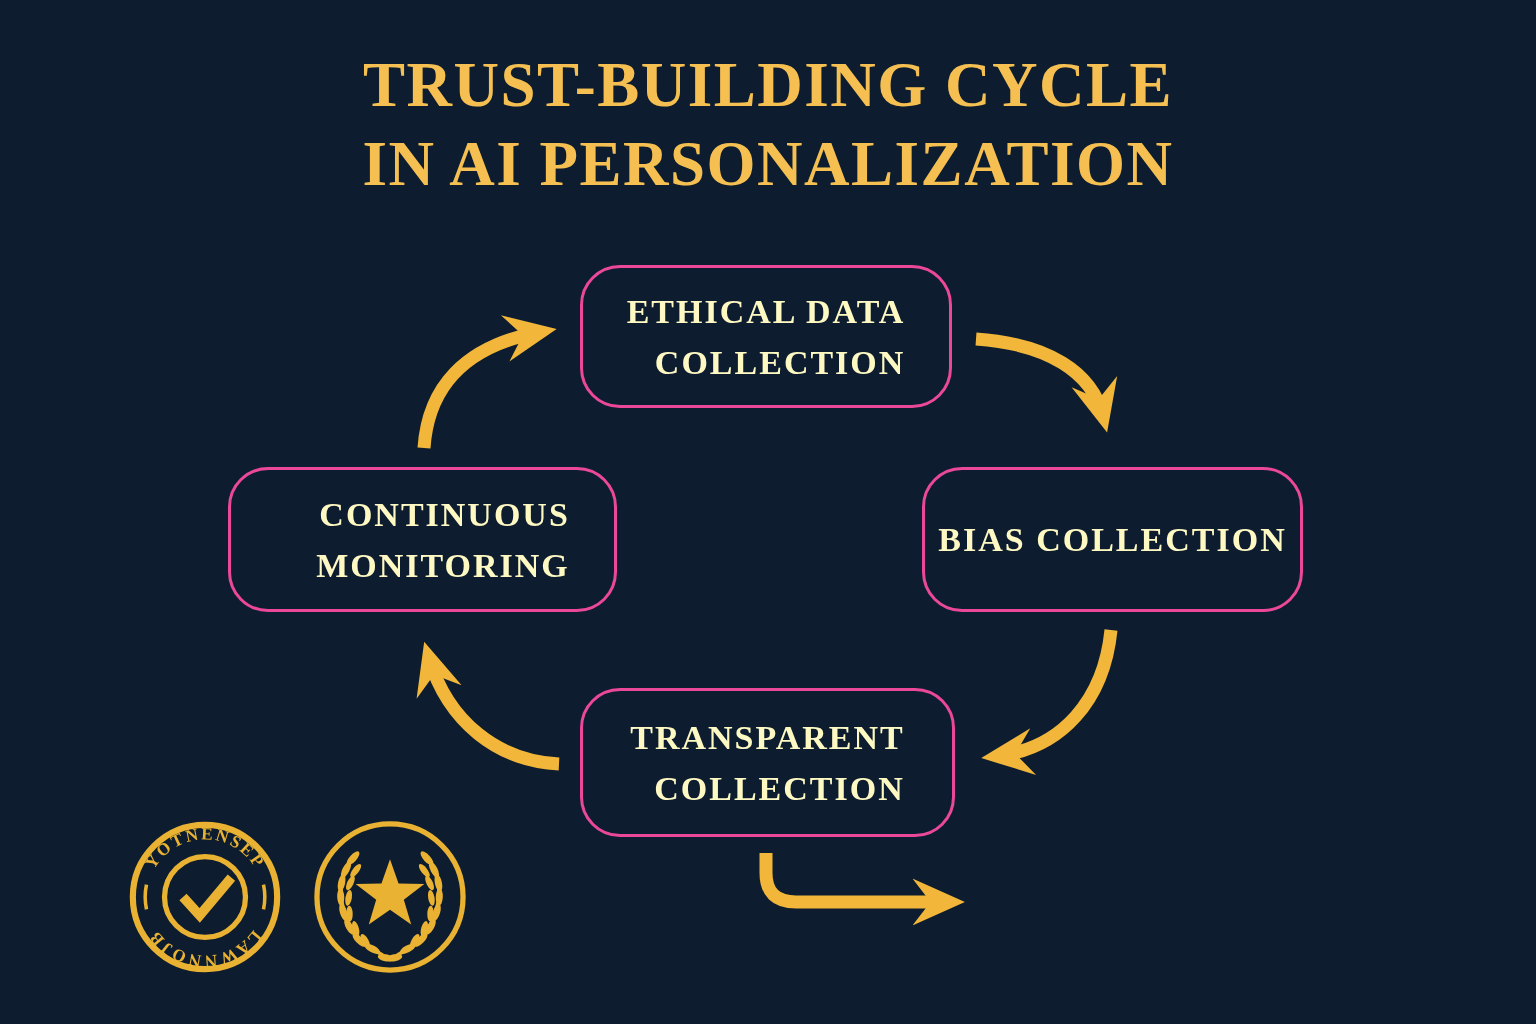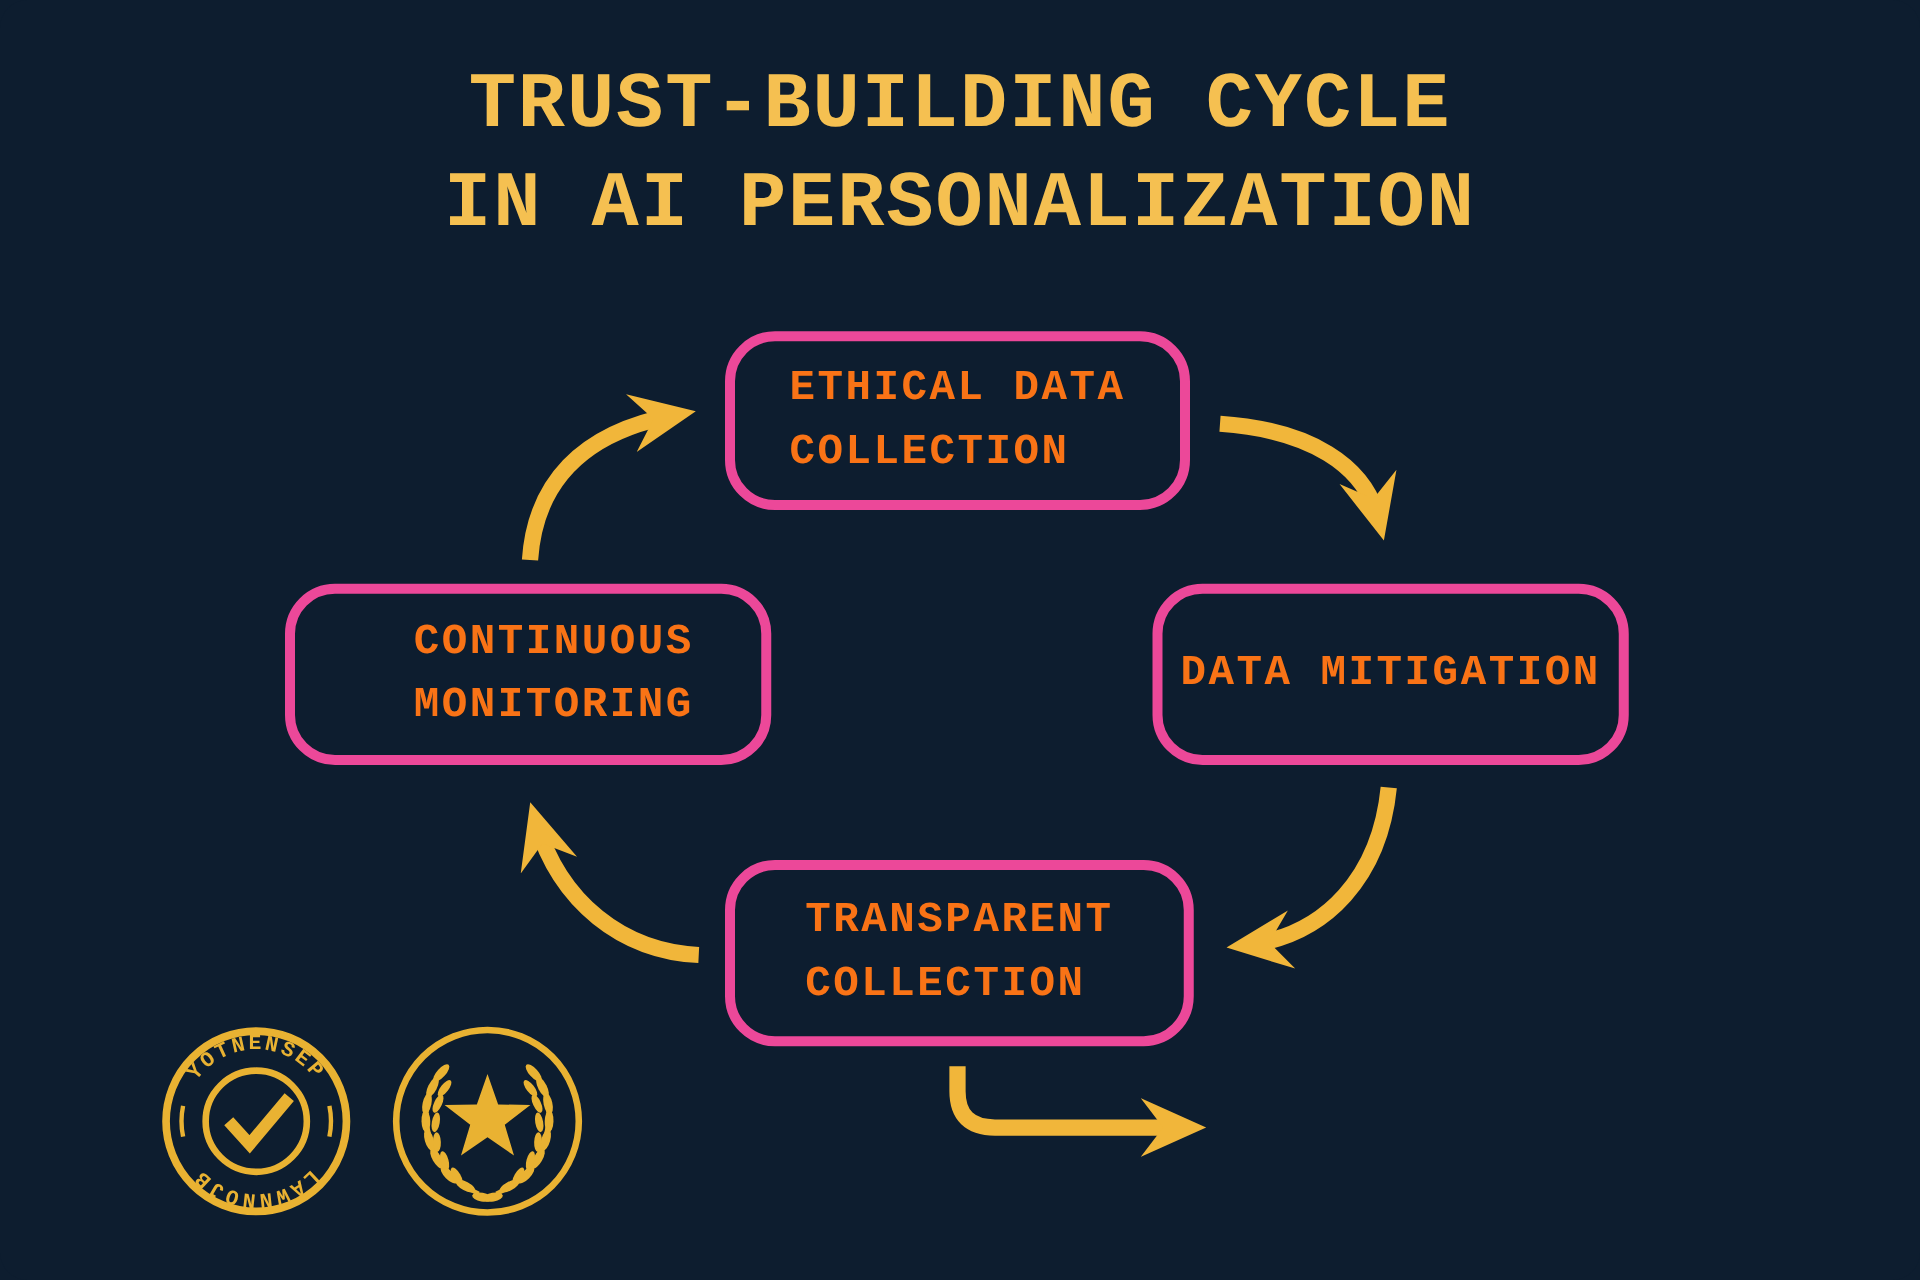--- a/index.html
+++ b/index.html
@@ -1,29 +1,29 @@
 <!DOCTYPE html>
 <html><head>
 <meta charset="utf-8">
 <style>
   html,body{margin:0;padding:0;background:#0d1d2f;}
   .canvas{
     position:relative;width:1536px;height:1024px;overflow:hidden;
-    background:#0d1d2f;font-family:Liberation Mono, monospace;border-radius:22px;
+    background:#0d1d2f;font-family:Liberation Serif, serif;border-radius:22px;
   }
   .title{
     position:absolute;top:46px;left:0;width:100%;
     text-align:center;color:#f5c051;font-weight:bold;
     font-size:63px;letter-spacing:1.5px;line-height:1.25;
   }
   .node{
     position:absolute;box-sizing:border-box;
-    border:8px solid #ec4899;border-radius:40px;
+    border:3px solid #ec4899;border-radius:40px;
     display:flex;align-items:center;justify-content:center;
-    text-align:left;color:#f97316;font-weight:bold;
+    text-align:right;color:#fef9c3;font-weight:bold;
     font-size:34px;letter-spacing:2px;line-height:1.5;
     white-space:pre-line;background:transparent;
   }
   .node-ethical     {left:580px;top:265px;width:372px;height:143px;}
   .node-bias        {left:922px;top:467px;width:381px;height:145px;}
   .node-monitoring  {left:228px;top:467px;width:389px;height:145px;padding-left:41px;}
   .node-transparent {left:580px;top:688px;width:375px;height:149px;}
   .node-user        {left:985px;top:822px;width:362px;height:140px;}
   .arrows{position:absolute;left:0;top:0;pointer-events:none;}
   .badge{position:absolute;}
@@ -36,21 +36,21 @@
   <div class="title">
     <div>TRUST-BUILDING CYCLE</div>
     <div>IN AI PERSONALIZATION</div>
   </div>
 
   <div class="node node-ethical">
     <span>ETHICAL DATA
 COLLECTION</span>
   </div>
   <div class="node node-bias">
-    <span>DATA MITIGATION</span>
+    <span>BIAS COLLECTION</span>
   </div>
   <div class="node node-monitoring">
     <span>CONTINUOUS
 MONITORING</span>
   </div>
   <div class="node node-transparent">
     <span>TRANSPARENT
 COLLECTION</span>
   </div>
 

